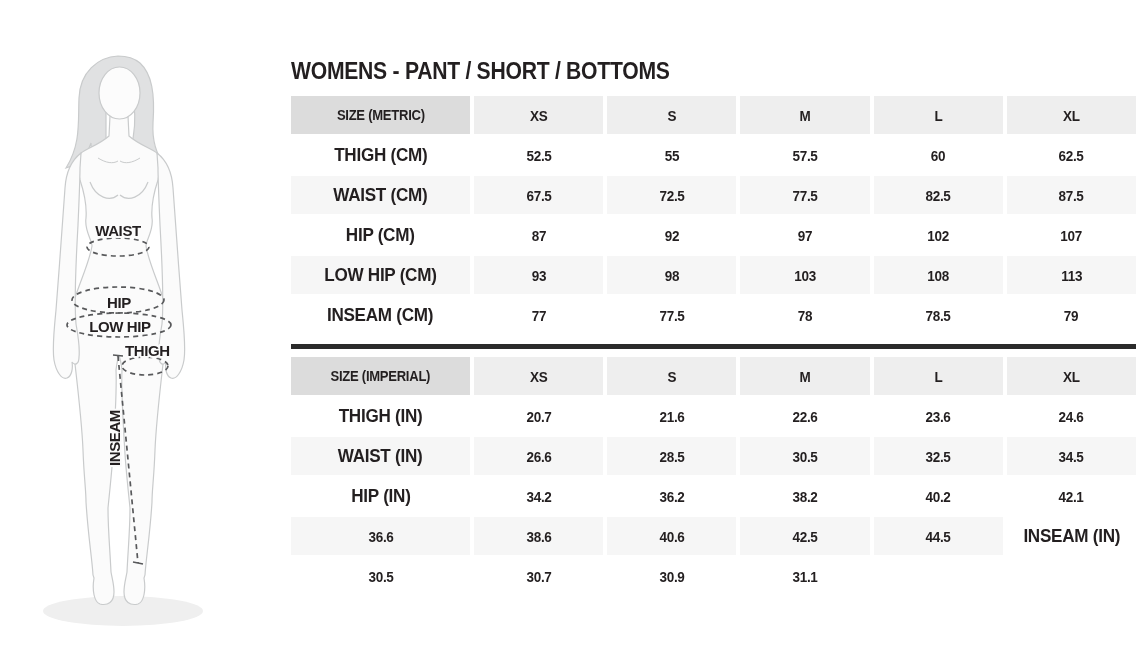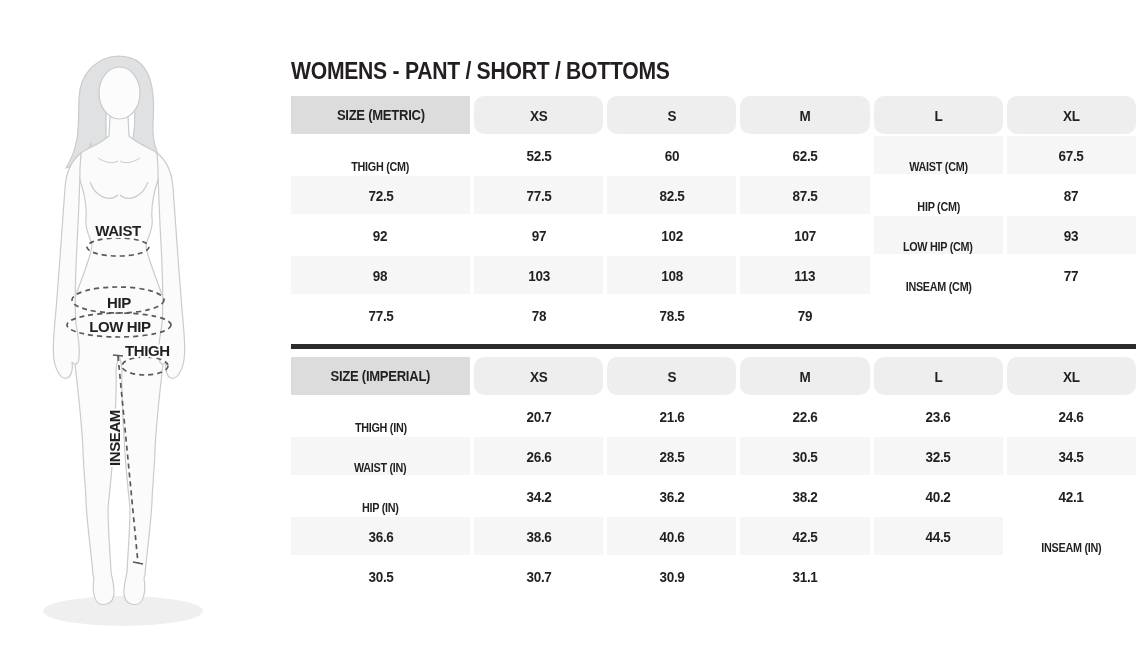--- a/index.html
+++ b/index.html
@@ -43,23 +43,23 @@
     grid-template-columns:179px repeat(5,1fr);
     column-gap:4px;row-gap:2px;
   }
   .cell{
     height:38px;display:flex;align-items:center;justify-content:center;
     font-weight:bold;font-size:15px;color:var(--text);
     background:#ffffff;
   }
   .cell .t{transform:scaleX(0.9);white-space:nowrap;letter-spacing:-0.3px;}
   .cell.hdr-label{background:var(--hdr-label-bg);font-size:14.5px;}
-  .cell.hdr-size{background:var(--hdr-size-bg);border-radius:10px;}
+  .cell.hdr-size{background:var(--hdr-size-bg);}
   .cell.stripe{background:var(--stripe);}
-  .cell.row-label{font-size:12px;align-items:flex-end;}
+  .cell.row-label{font-size:19px;}
   .divider{height:5px;background:var(--divider);margin:10px 0 8px 0;}
 </style>
 </head>
 <body>
 
 <div class="page">
 
   <div class="figure-wrap">
     <svg width="210" height="600" viewBox="0 0 210 600" xmlns="http://www.w3.org/2000/svg">
 
@@ -114,20 +114,26 @@
         <div class="cell hdr-size">
           <span class="t">XL</span>
         </div>
         <div class="cell row-label">
           <span class="t">THIGH (CM)</span>
         </div>
         <div class="cell val">
           <span class="t">52.5</span>
         </div>
         <div class="cell val">
+          <span class="t">55</span>
+        </div>
+        <div class="cell val">
+          <span class="t">57.5</span>
+        </div>
+        <div class="cell val">
           <span class="t">60</span>
         </div>
         <div class="cell val">
           <span class="t">62.5</span>
         </div>
         <div class="cell row-label stripe">
           <span class="t">WAIST (CM)</span>
         </div>
         <div class="cell val stripe">
           <span class="t">67.5</span>

